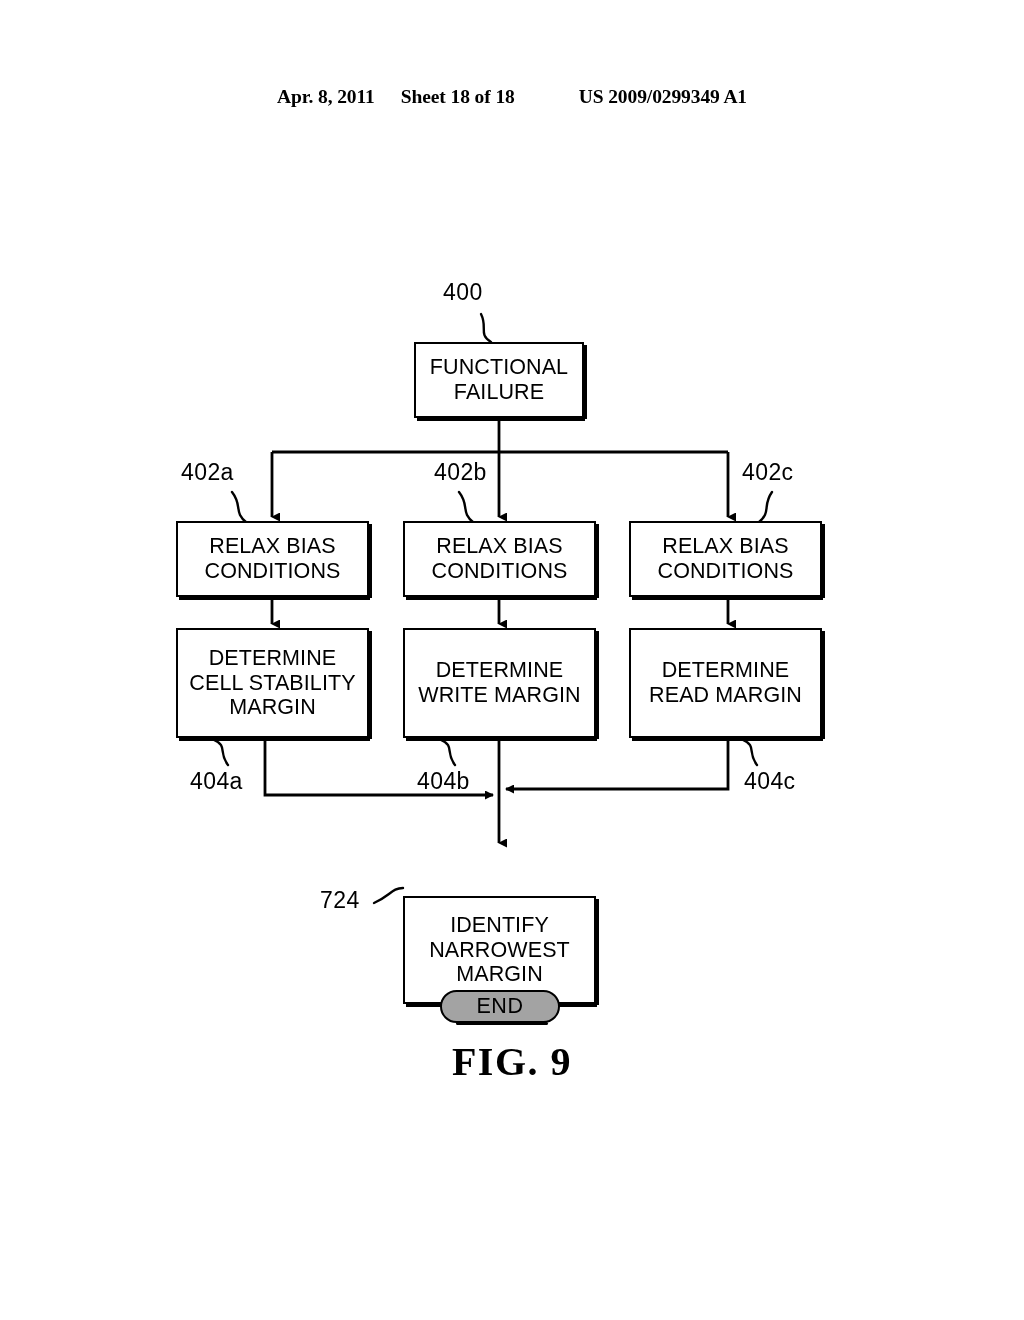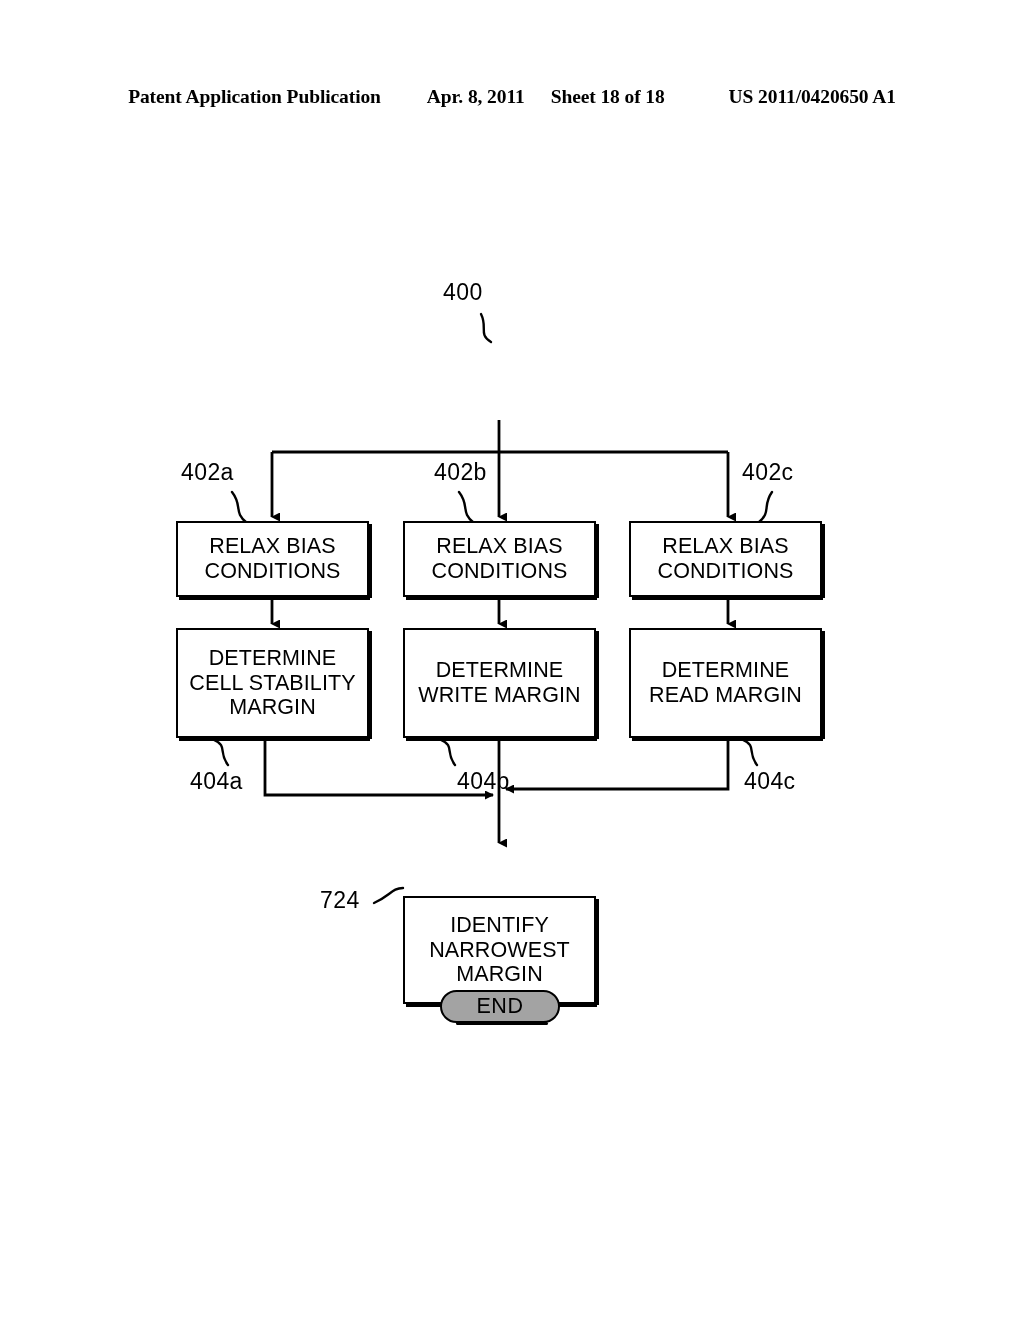--- a/index.html
+++ b/index.html
@@ -137,24 +137,23 @@
     font-family: "Liberation Serif", serif;
     font-size: 40px;
     font-weight: bold;
     letter-spacing: 1.5px;
   }
 </style>
 </head>
 <body>
 
 <div id="page-header">
-  <span class="hdr-pub">Patent Application Publication</span>
   <span class="hdr-date">Apr. 8, 2011</span>
   <span class="hdr-sheet">Sheet 18 of 18</span>
-  <span class="hdr-pubnum">US 2011/0420650 A1</span>
+  <span class="hdr-pubnum">US 2009/0299349 A1</span>
 </div>
 
 <div id="figure-canvas">
 
   <svg id="figure-svg" viewBox="0 0 1024 1320" xmlns="http://www.w3.org/2000/svg">
     <defs>
       <marker id="arrowDown" markerWidth="9" markerHeight="9" refX="4.5" refY="8" orient="auto" markerUnits="userSpaceOnUse">
         <path d="M0,0 L9,0 L4.5,9 Z" fill="#000"></path>
       </marker>
       <marker id="arrowRight" markerWidth="9" markerHeight="9" refX="8" refY="4.5" orient="auto" markerUnits="userSpaceOnUse">
@@ -197,20 +196,24 @@
       <path d="M232,492 C243,506 233,512 247,523"></path>
       <path d="M459,492 C470,506 460,512 474,523"></path>
       <path d="M772,492 C762,506 772,512 758,523"></path>
       <path d="M228,765 C218,752 228,746 214,740"></path>
       <path d="M455,765 C445,752 455,746 441,740"></path>
       <path d="M757,765 C747,752 757,746 743,740"></path>
       <path d="M374,903 C390,896 392,888 403,888"></path>
     </g>
   </svg>
 
+  <div class="node-box" id="node-400" style="left:414px; top:342px; width:170px; height:76px;">
+    <span class="box-label">FUNCTIONAL
+FAILURE</span>
+  </div>
 
   <div class="node-box" id="node-402a" style="left:176px; top:521px; width:193px; height:76px;">
     <span class="box-label">RELAX BIAS
 CONDITIONS</span>
   </div>
 
   <div class="node-box" id="node-402b" style="left:403px; top:521px; width:193px; height:76px;">
     <span class="box-label">RELAX BIAS
 CONDITIONS</span>
   </div>
@@ -249,20 +252,21 @@
   <div class="ref-num" style="left:443px; top:281px;">400</div>
 
   <div class="ref-num" style="left:181px; top:461px;">402a</div>
 
   <div class="ref-num" style="left:434px; top:461px;">402b</div>
 
   <div class="ref-num" style="left:742px; top:461px;">402c</div>
 
   <div class="ref-num" style="left:190px; top:770px;text-align:center;">404a</div>
 
-  <div class="ref-num" style="left:417px; top:770px;margin-left:40px;">404b</div>
+  <div class="ref-num" style="left:417px; top:770px;">404b</div>
 
   <div class="ref-num" style="left:744px; top:770px;">404c</div>
 
   <div class="ref-num" style="left:320px; top:889px;">724</div>
 
+  <div id="fig-caption">FIG. 9</div>
 
 </div>
 
 </body></html>

